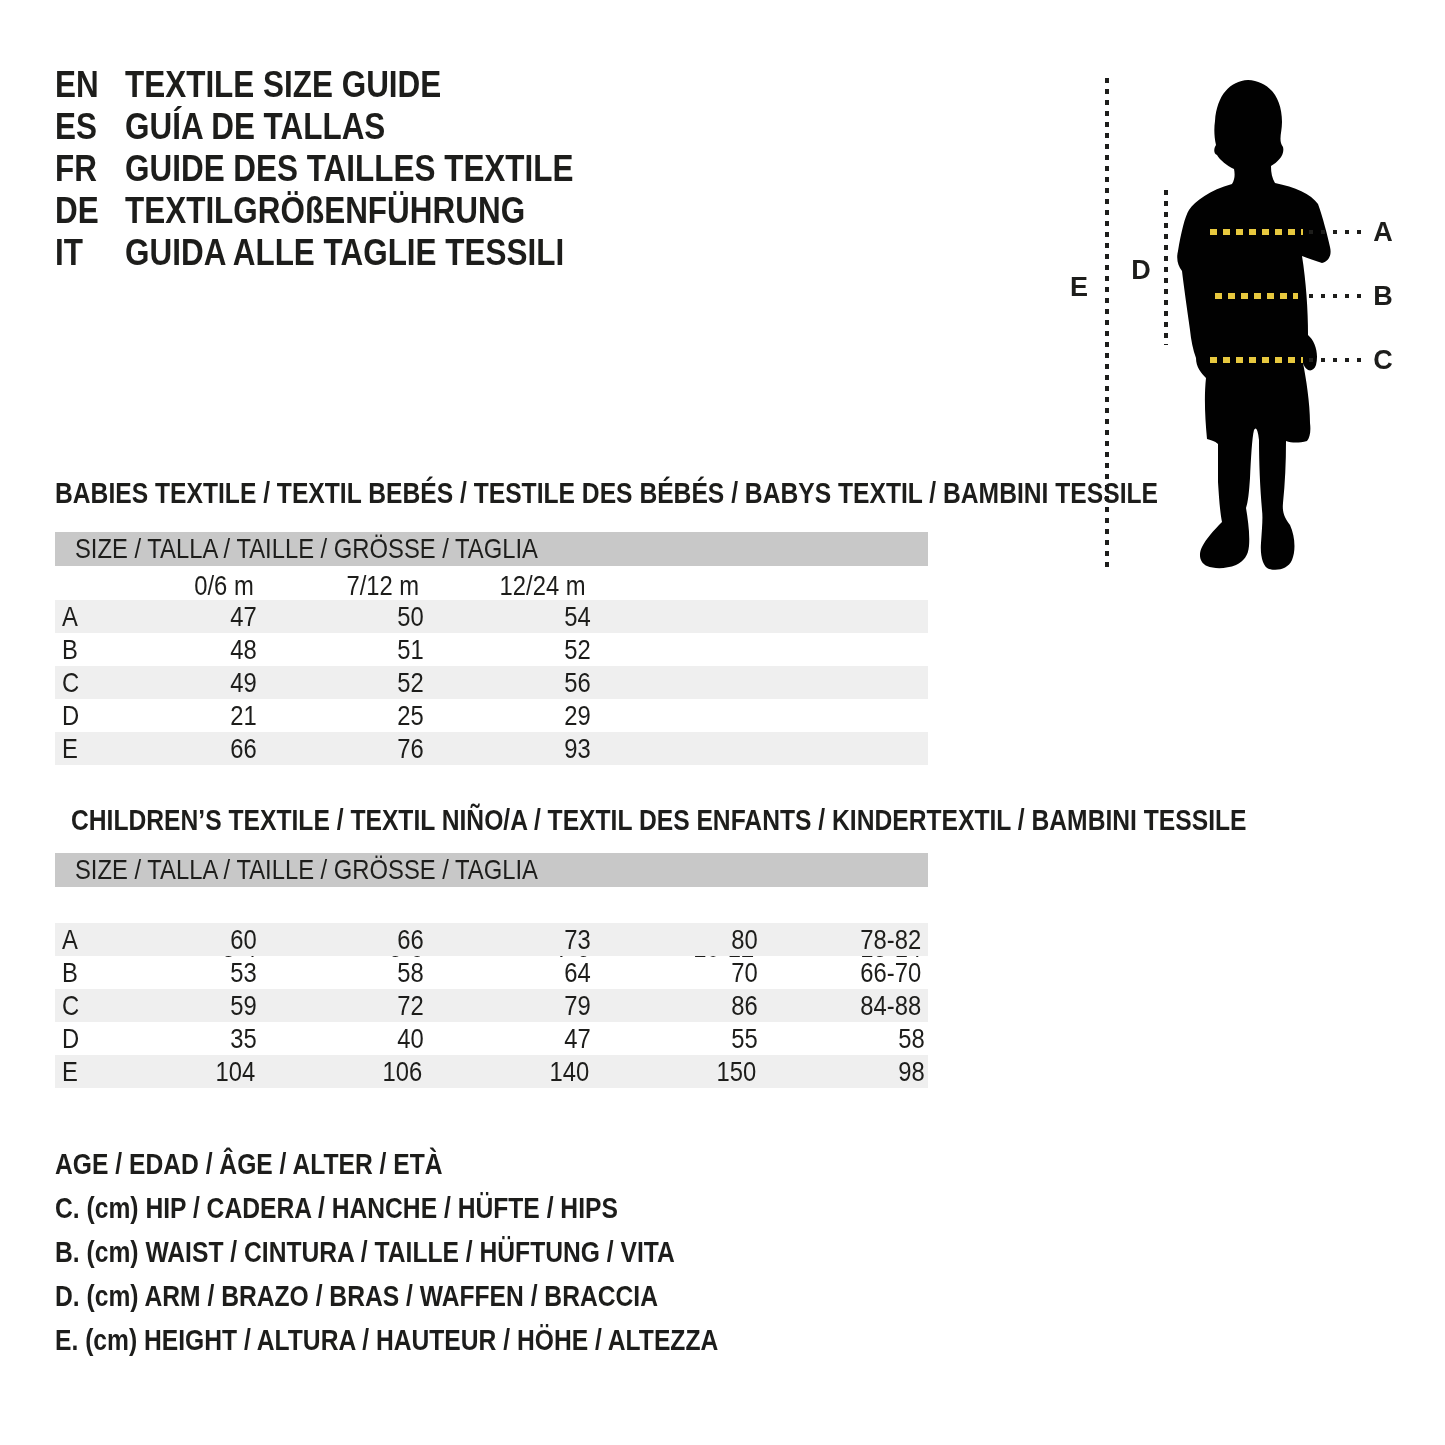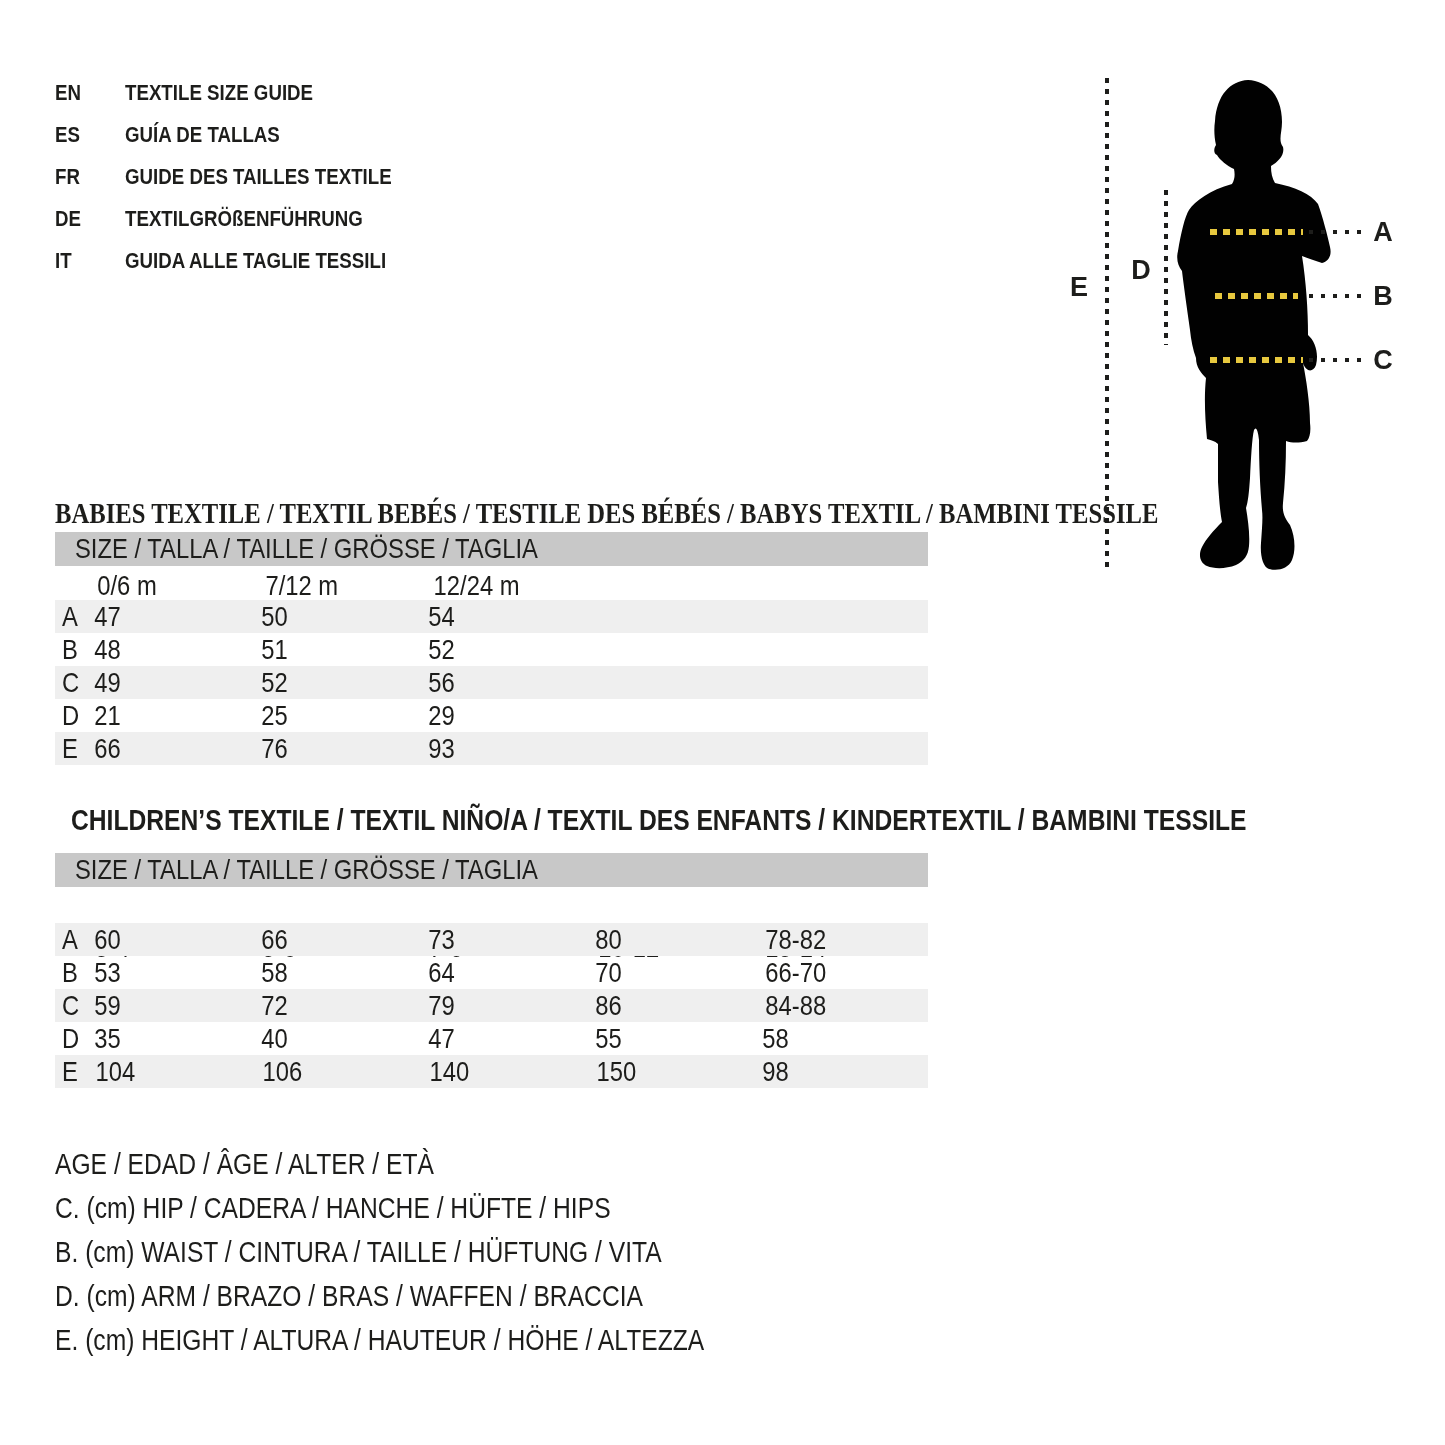--- a/index.html
+++ b/index.html
@@ -8,45 +8,45 @@
   }
   html,body{margin:0;padding:0;background:#fff;}
   .canvas{
     position:relative;width:1445px;height:1445px;background:var(--bg);
     font-family:"Liberation Sans",sans-serif;color:var(--ink);overflow:hidden;
   }
   
   .cx{display:inline-block;transform:scaleX(.85);transform-origin:0 50%;white-space:nowrap;}
   .cxc{display:inline-block;transform:scaleX(.85);transform-origin:50% 50%;white-space:nowrap;}
 
-  .lang-block{position:absolute;left:55px;top:72px;font-size:22px;font-weight:700;line-height:42px;}
+  .lang-block{position:absolute;left:55px;top:64px;font-size:37px;font-weight:700;line-height:42px;}
   .lang-row{display:flex;}
   .lang-code{width:70px;}
 
   .sec-title{position:absolute;left:55px;height:30px;font-size:29px;font-weight:700;line-height:30px;}
-  .sec-title.babies{top:498px;font-family:Liberation Serif, serif;}
+  .sec-title.babies{top:478px;}
   .sec-title.children{top:805px;margin-left:16px;}
 
   .size-bar{
     position:absolute;left:55px;width:873px;height:34px;background:var(--bar-gray);
     font-size:28px;font-weight:400;display:flex;align-items:center;padding-left:20px;box-sizing:border-box;
   }
   .size-bar.babies{top:532px;}
   .size-bar.children{top:853px;}
 
   .trow{
     position:absolute;left:55px;width:873px;height:33px;display:grid;
     grid-template-columns:37px 167px 167px 167px 167px 167px;align-items:center;font-size:28px;font-weight:400;
   }
   .trow.head{height:30px;}
   .trow .rl{text-align:left;padding-left:7px;}
-  .trow .c{text-align:left;}
+  .trow .c{text-align:right;}
   .stripe{background:var(--stripe-gray);}
 
-  .legend{position:absolute;left:55px;top:1142px;font-size:29px;font-weight:400;line-height:44px;}
+  .legend{position:absolute;left:55px;top:1142px;font-size:29px;font-weight:700;line-height:44px;}
 
   .fig-label{position:absolute;width:30px;height:32px;line-height:32px;text-align:center;font-size:27px;font-weight:700;}
   #lblA{left:1368px;top:216px;}
   #lblB{left:1368px;top:280px;}
   #lblC{left:1368px;top:344px;}
   #lblD{left:1126px;top:254px;}
   #lblE{left:1064px;top:271px;}
 
   .fig-svg{position:absolute;left:1050px;top:65px;width:360px;height:515px;}
   .sil{fill:var(--silhouette-black);}

